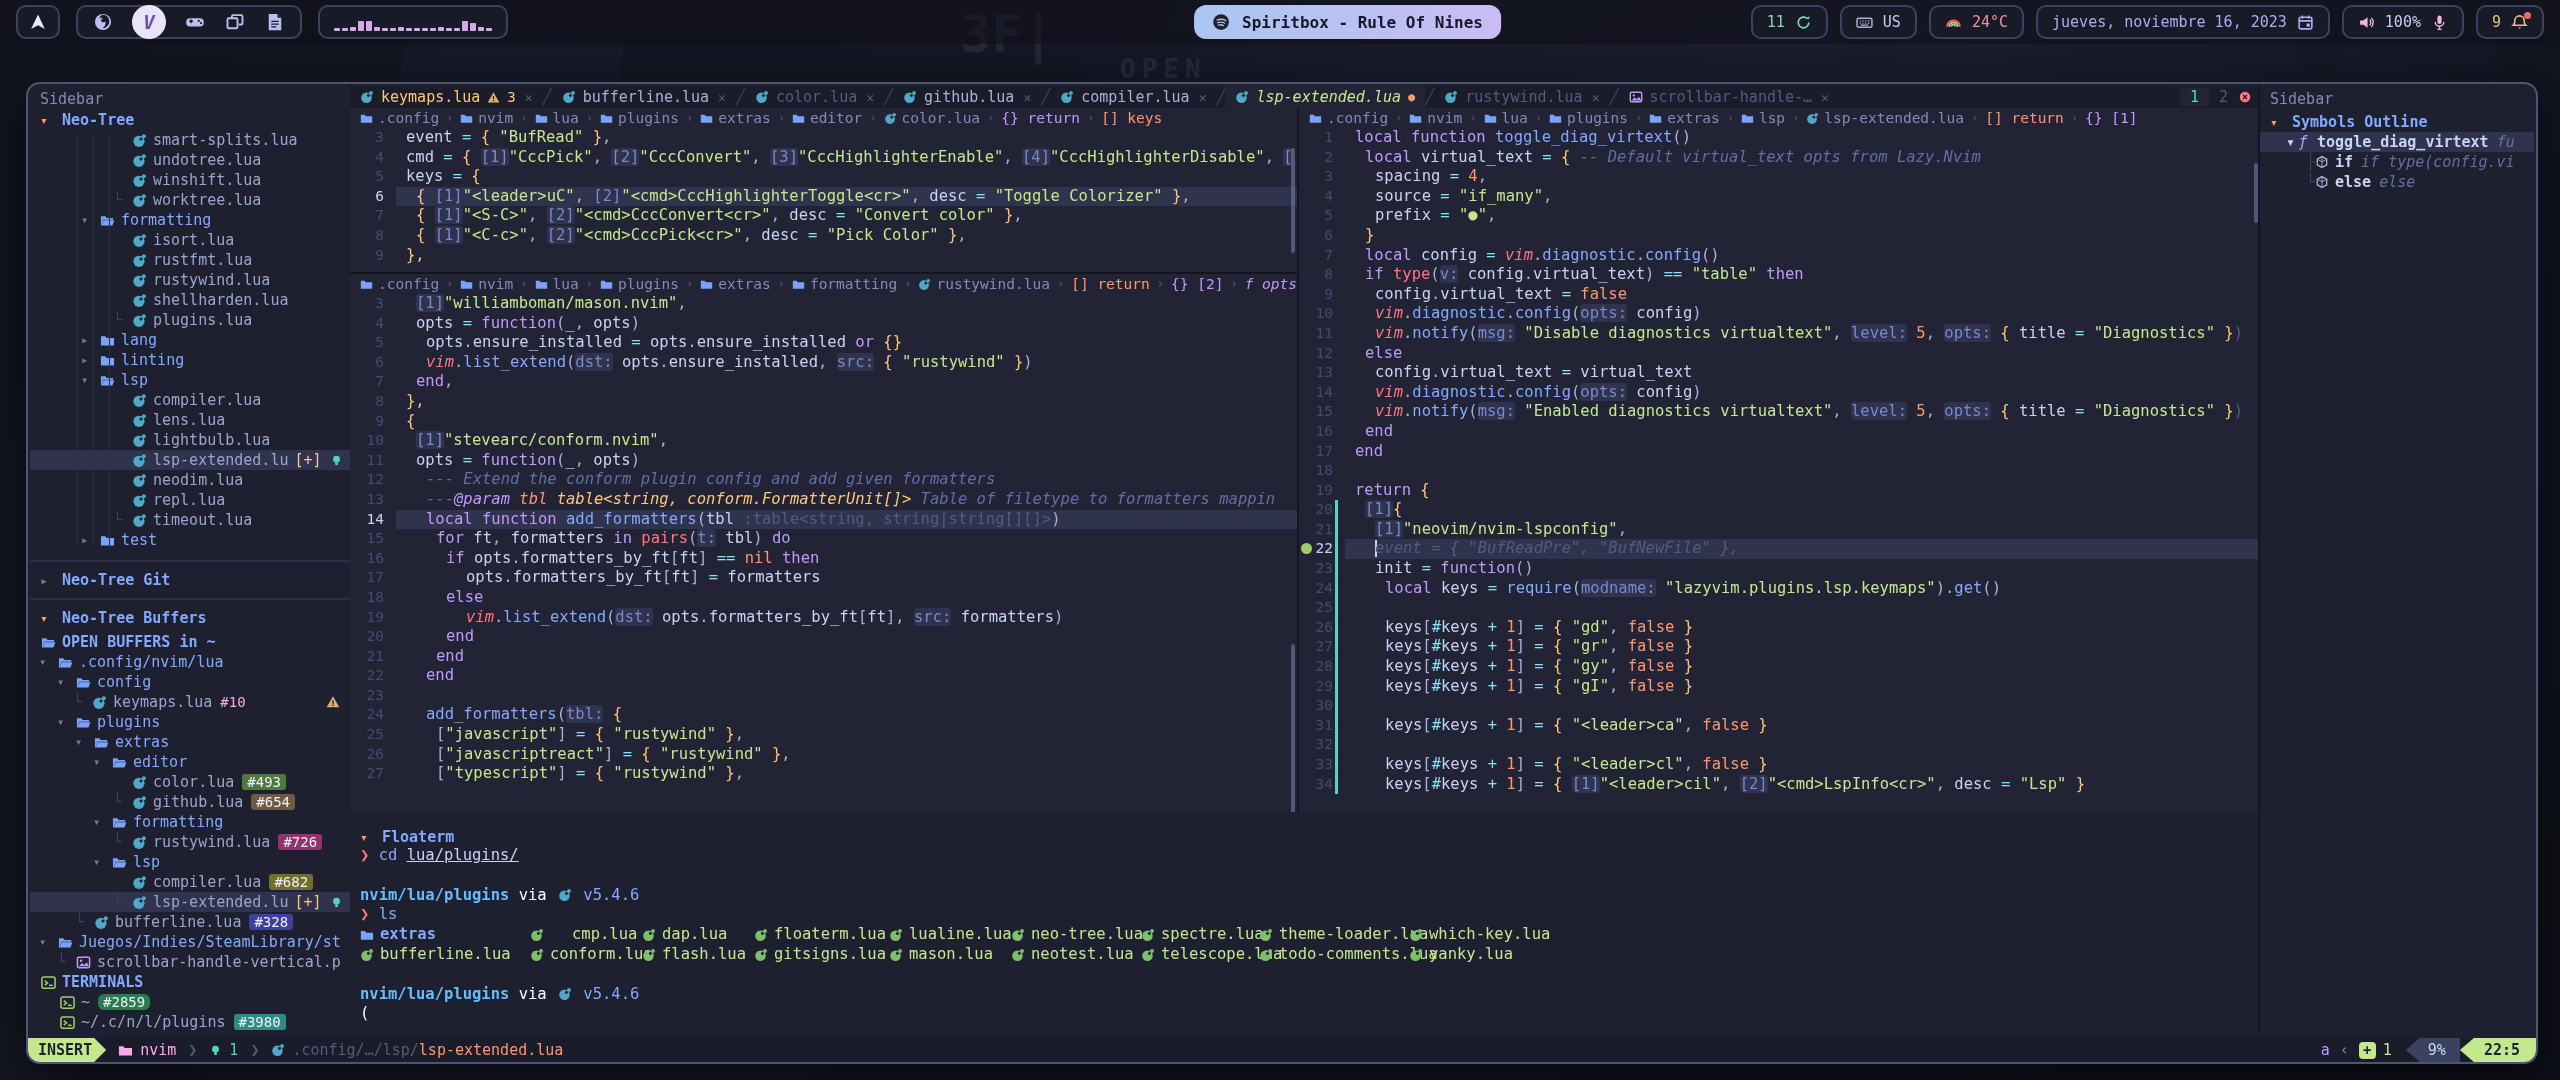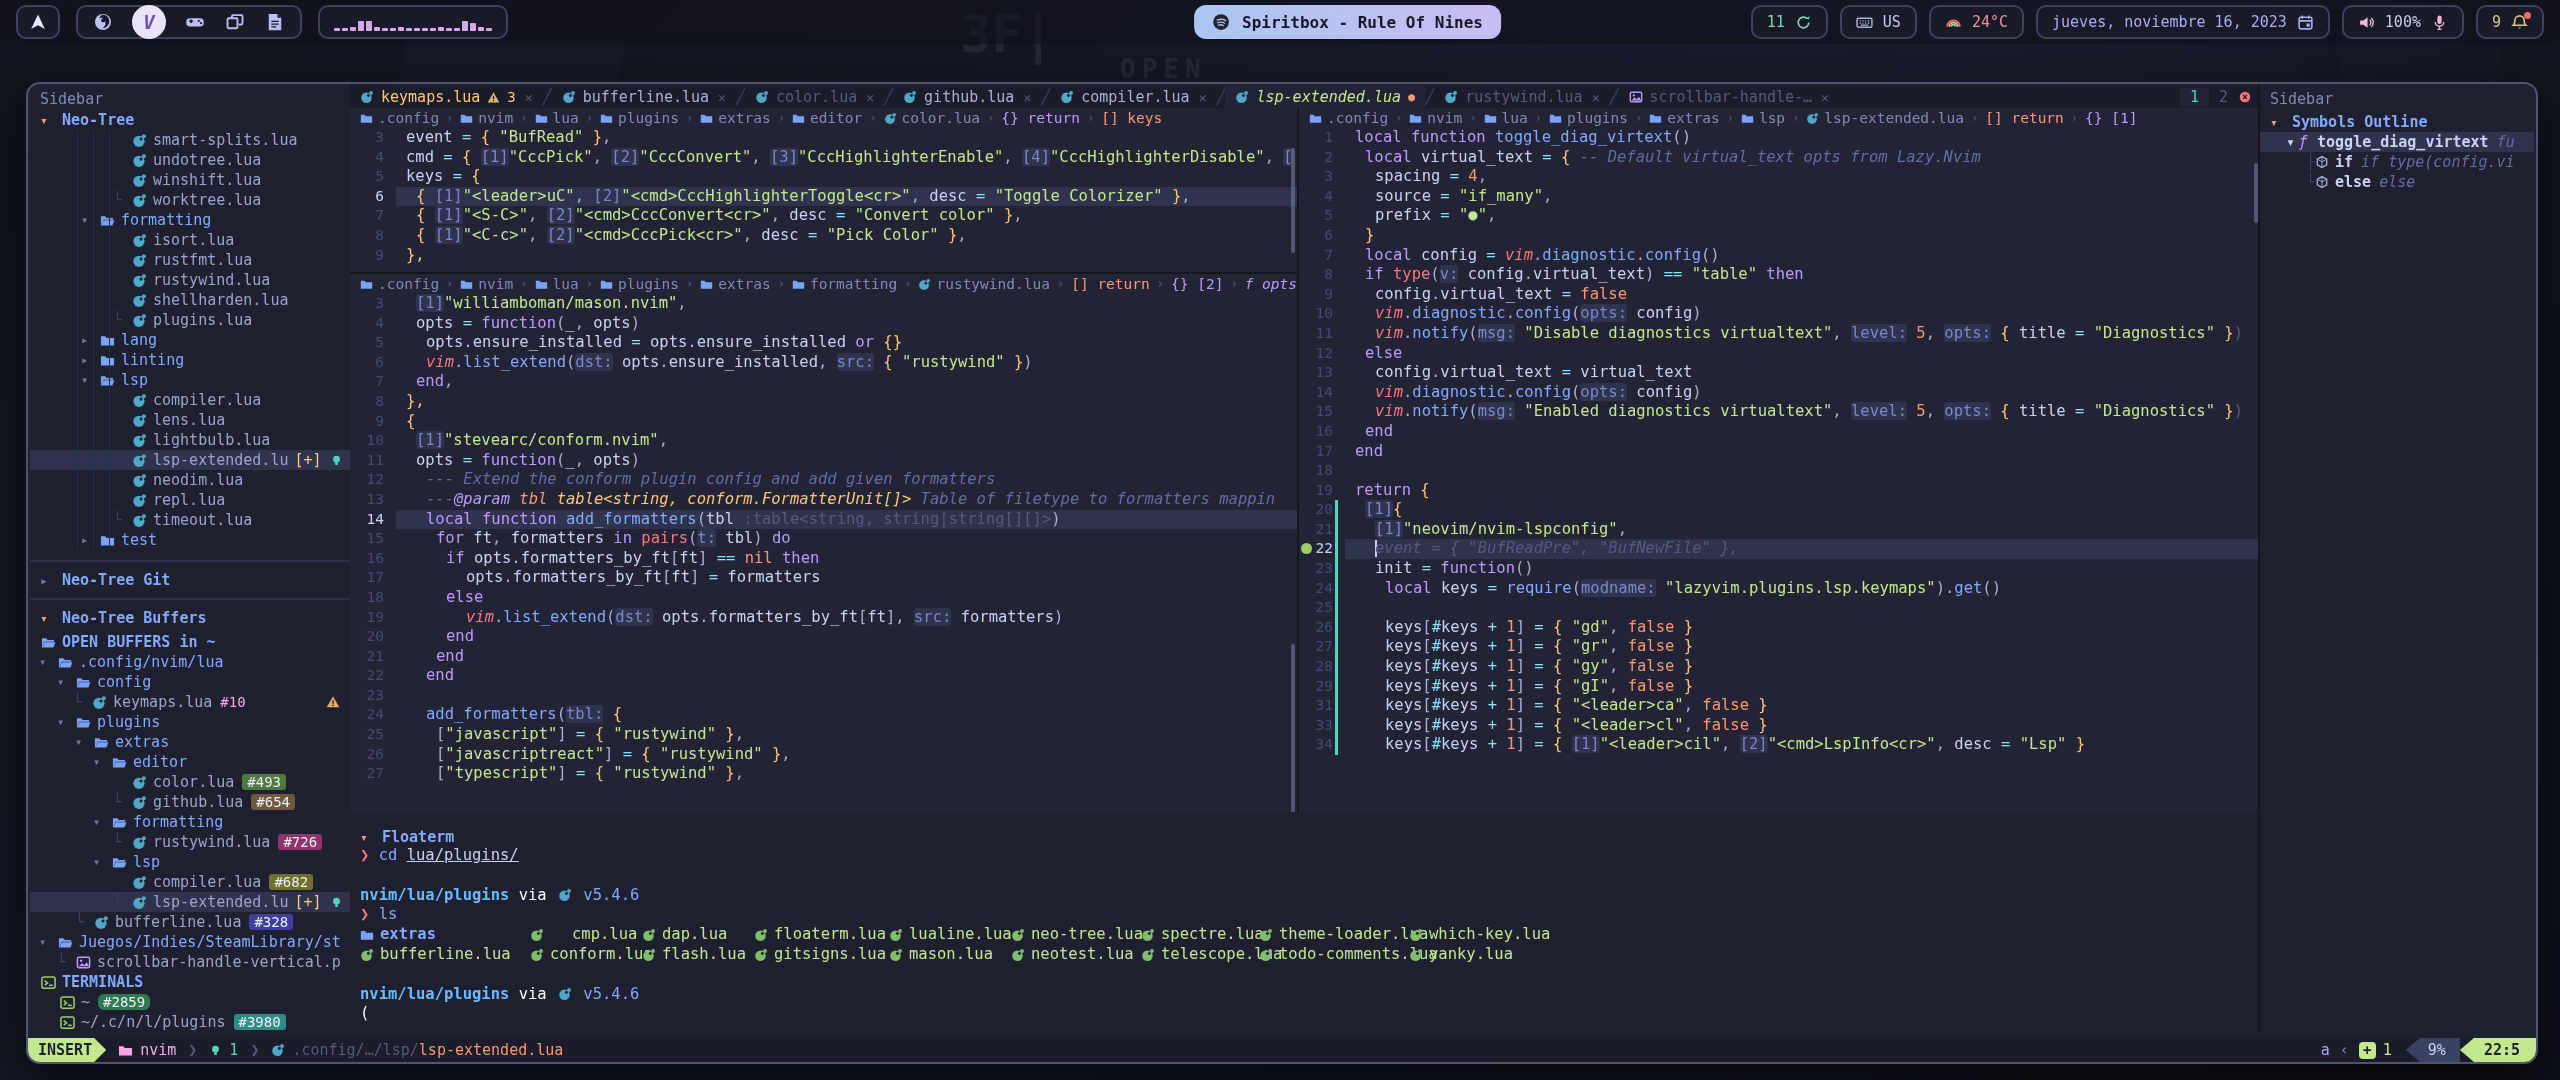--- a/index.html
+++ b/index.html
@@ -1219,21 +1219,23 @@
           <div class="cl"><span class="ln">20</span><span class="gitbar on"></span><span class="code-wrap" style="padding-left: 20px;"><span class="tk-idx">[1]</span><span class="tk-brace">{</span></span></div>
           <div class="cl"><span class="ln">21</span><span class="gitbar on"></span><span class="code-wrap" style="padding-left: 30px;"><span class="tk-idx">[1]</span><span class="tk-str">"neovim/nvim-lspconfig"</span><span class="tk-p">,</span></span></div>
           <div class="cl cur"><span class="ln">22</span><span class="gitbar on"></span><span class="sign"></span><span class="code-wrap" style="padding-left: 30px;"><span class="cursor-beam"></span><span class="tk-ghost">event = { "BufReadPre", "BufNewFile" },</span></span></div>
           <div class="cl"><span class="ln">23</span><span class="gitbar on"></span><span class="code-wrap" style="padding-left: 30px;"><span class="tk-id">init</span><span class="tk-op"> = </span><span class="tk-kw">function</span><span class="tk-p">()</span></span></div>
           <div class="cl"><span class="ln">24</span><span class="gitbar on"></span><span class="code-wrap" style="padding-left: 40px;"><span class="tk-kw">local </span><span class="tk-id">keys</span><span class="tk-op"> = </span><span class="tk-fn">require</span><span class="tk-p">(</span><span class="tk-inlay">modname:</span><span class="tk-str"> "lazyvim.plugins.lsp.keymaps"</span><span class="tk-p">).</span><span class="tk-fn">get</span><span class="tk-p">()</span></span></div>
           <div class="cl"><span class="ln">25</span><span class="gitbar on"></span><span class="code-wrap" style="padding-left: 10px;"></span></div>
           <div class="cl"><span class="ln">26</span><span class="gitbar on"></span><span class="code-wrap" style="padding-left: 40px;"><span class="tk-id">keys</span><span class="tk-p">[</span><span class="tk-op">#</span><span class="tk-id">keys</span><span class="tk-op"> + </span><span class="tk-num">1</span><span class="tk-p">]</span><span class="tk-op"> = </span><span class="tk-brace">{ </span><span class="tk-str">"gd"</span><span class="tk-p">, </span><span class="tk-bool">false</span><span class="tk-brace"> }</span></span></div>
           <div class="cl"><span class="ln">27</span><span class="gitbar on"></span><span class="code-wrap" style="padding-left: 40px;"><span class="tk-id">keys</span><span class="tk-p">[</span><span class="tk-op">#</span><span class="tk-id">keys</span><span class="tk-op"> + </span><span class="tk-num">1</span><span class="tk-p">]</span><span class="tk-op"> = </span><span class="tk-brace">{ </span><span class="tk-str">"gr"</span><span class="tk-p">, </span><span class="tk-bool">false</span><span class="tk-brace"> }</span></span></div>
           <div class="cl"><span class="ln">28</span><span class="gitbar on"></span><span class="code-wrap" style="padding-left: 40px;"><span class="tk-id">keys</span><span class="tk-p">[</span><span class="tk-op">#</span><span class="tk-id">keys</span><span class="tk-op"> + </span><span class="tk-num">1</span><span class="tk-p">]</span><span class="tk-op"> = </span><span class="tk-brace">{ </span><span class="tk-str">"gy"</span><span class="tk-p">, </span><span class="tk-bool">false</span><span class="tk-brace"> }</span></span></div>
           <div class="cl"><span class="ln">29</span><span class="gitbar on"></span><span class="code-wrap" style="padding-left: 40px;"><span class="tk-id">keys</span><span class="tk-p">[</span><span class="tk-op">#</span><span class="tk-id">keys</span><span class="tk-op"> + </span><span class="tk-num">1</span><span class="tk-p">]</span><span class="tk-op"> = </span><span class="tk-brace">{ </span><span class="tk-str">"gI"</span><span class="tk-p">, </span><span class="tk-bool">false</span><span class="tk-brace"> }</span></span></div>
+          <div class="cl"><span class="ln">30</span><span class="gitbar on"></span><span class="code-wrap" style="padding-left: 10px;"></span></div>
           <div class="cl"><span class="ln">31</span><span class="gitbar on"></span><span class="code-wrap" style="padding-left: 40px;"><span class="tk-id">keys</span><span class="tk-p">[</span><span class="tk-op">#</span><span class="tk-id">keys</span><span class="tk-op"> + </span><span class="tk-num">1</span><span class="tk-p">]</span><span class="tk-op"> = </span><span class="tk-brace">{ </span><span class="tk-str">"&lt;leader&gt;ca"</span><span class="tk-p">, </span><span class="tk-bool">false</span><span class="tk-brace"> }</span></span></div>
+          <div class="cl"><span class="ln">32</span><span class="gitbar on"></span><span class="code-wrap" style="padding-left: 10px;"></span></div>
           <div class="cl"><span class="ln">33</span><span class="gitbar on"></span><span class="code-wrap" style="padding-left: 40px;"><span class="tk-id">keys</span><span class="tk-p">[</span><span class="tk-op">#</span><span class="tk-id">keys</span><span class="tk-op"> + </span><span class="tk-num">1</span><span class="tk-p">]</span><span class="tk-op"> = </span><span class="tk-brace">{ </span><span class="tk-str">"&lt;leader&gt;cl"</span><span class="tk-p">, </span><span class="tk-bool">false</span><span class="tk-brace"> }</span></span></div>
           <div class="cl"><span class="ln">34</span><span class="gitbar on"></span><span class="code-wrap" style="padding-left: 40px;"><span class="tk-id">keys</span><span class="tk-p">[</span><span class="tk-op">#</span><span class="tk-id">keys</span><span class="tk-op"> + </span><span class="tk-num">1</span><span class="tk-p">]</span><span class="tk-op"> = </span><span class="tk-brace">{ </span><span class="tk-idx">[1]</span><span class="tk-str">"&lt;leader&gt;cil"</span><span class="tk-p">, </span><span class="tk-idx">[2]</span><span class="tk-str">"&lt;cmd&gt;LspInfo&lt;cr&gt;"</span><span class="tk-p">, </span><span class="tk-id">desc</span><span class="tk-op"> = </span><span class="tk-str">"Lsp"</span><span class="tk-brace"> }</span></span></div>
         </div>
         <div class="sbar" style="right: 2px; top: 55px; height: 60px;"></div>
       </div>
 
     <div class="floaterm" id="floaterm">
       <div class="ft-head">
           <span class="chev">▾</span>
           <span>Floaterm</span>

